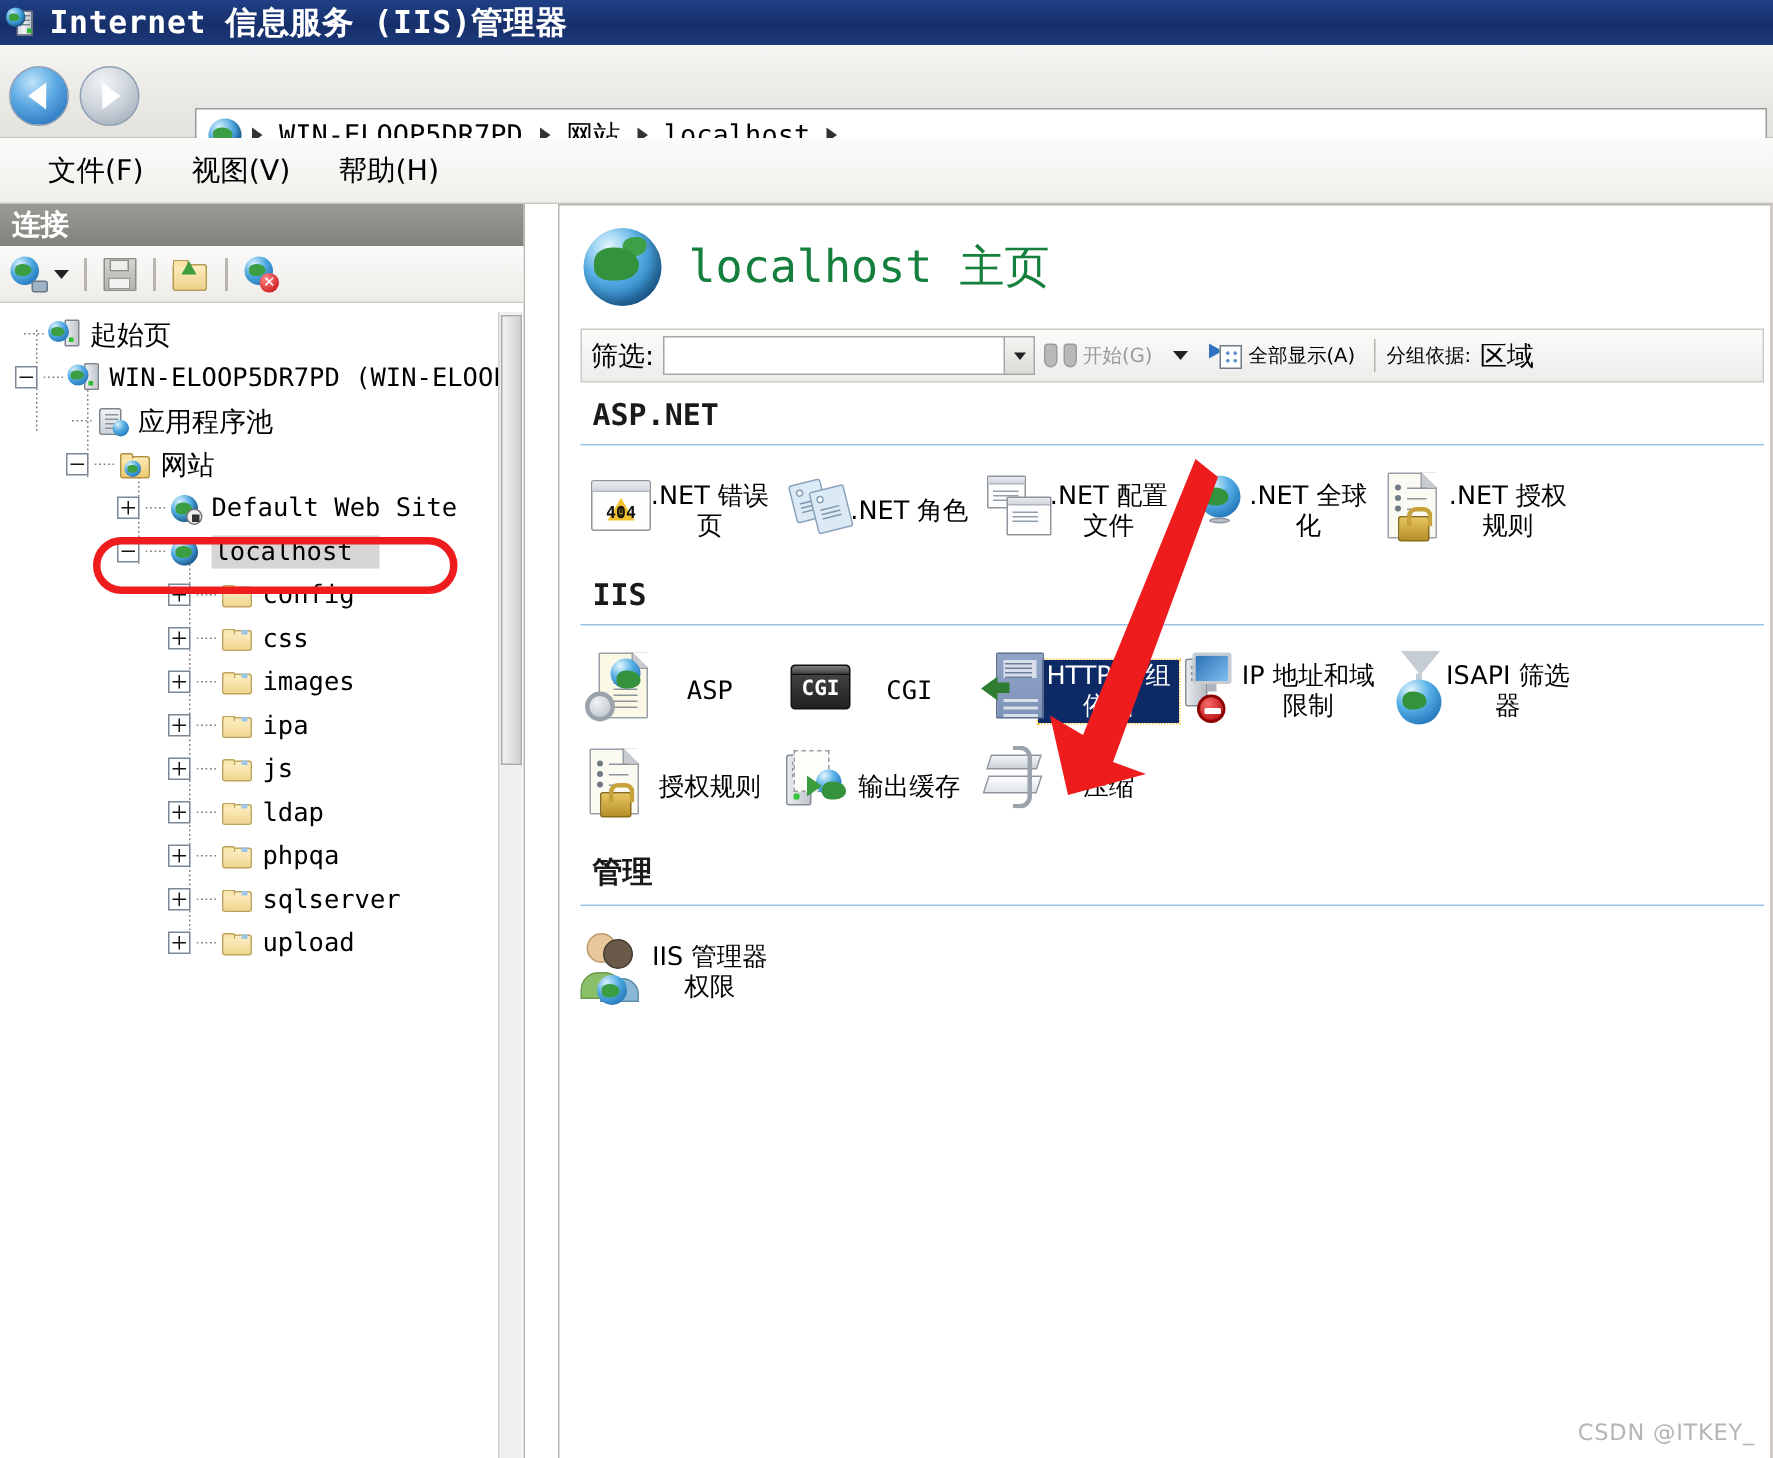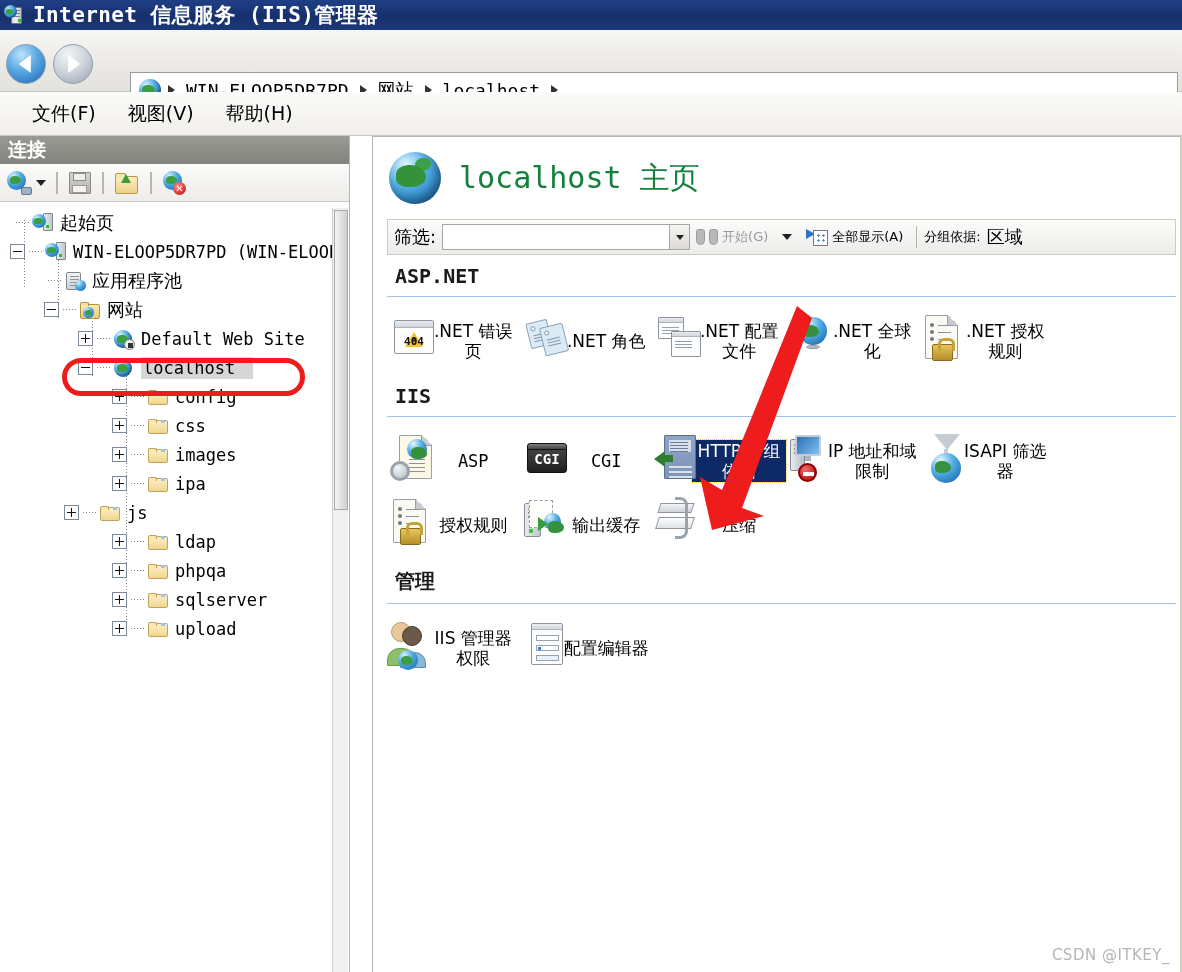--- a/index.html
+++ b/index.html
@@ -738,21 +738,21 @@
       <div class="tnode" style="padding-left:112px;">
         <span class="expander plus"></span>
         <span class="dots"></span>
         <span class="ic ic-folder">
             <span class="f"></span>
             <span class="t"></span>
             <span class="dot"></span>
           </span>
         <span class="tlabel">ipa</span>
       </div>
-      <div class="tnode" style="padding-left:64px;">
+      <div class="tnode" style="padding-left:112px;">
         <span class="expander plus"></span>
         <span class="dots"></span>
         <span class="ic ic-folder">
             <span class="f"></span>
             <span class="t"></span>
             <span class="dot"></span>
           </span>
         <span class="tlabel">js</span>
       </div>
       <div class="tnode" style="padding-left:112px;">
@@ -1000,32 +1000,20 @@
           <div class="iconbox people">
             <div class="p1"></div>
             <div class="p2"></div>
             <div class="b1"></div>
             <div class="b2"></div>
             <div class="g"></div>
           </div>
           <div class="caption">IIS 管理器权限</div>
         </div>
 
-        <div class="cell">
-          <div class="iconbox">
-            <div class="confed">
-                <div class="bar"></div>
-                <div class="row"></div>
-                <div class="row2"></div>
-                <div class="dot"></div>
-                <div class="row3"></div>
-              </div>
-          </div>
-          <div class="caption">配置编辑器</div>
-        </div>
       </div>
 
     </div>
   </div>
 
   <div class="right-edge"></div>
 
   <svg class="annot-arrow" width="1182" height="972">
     <polygon points="797,306 812,318 742,508 764,516 712,530 700,477 722,490" fill="#ee1c1c"></polygon>
   </svg>

